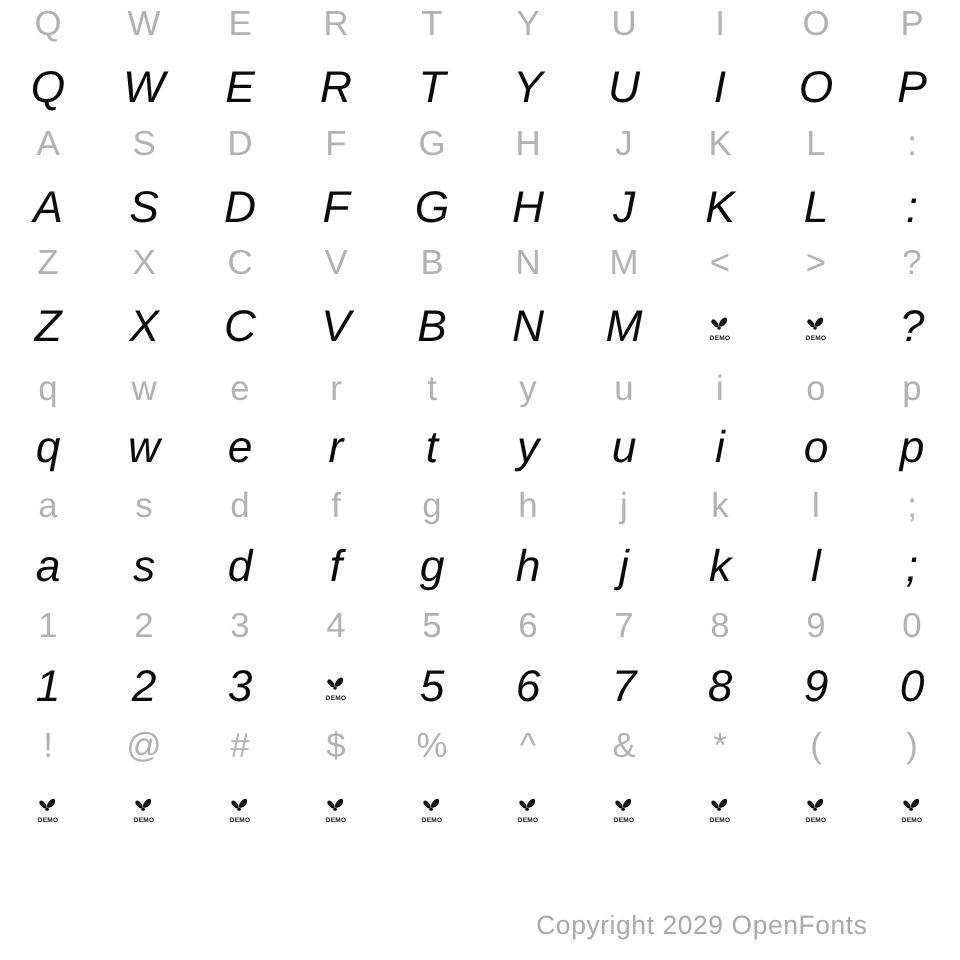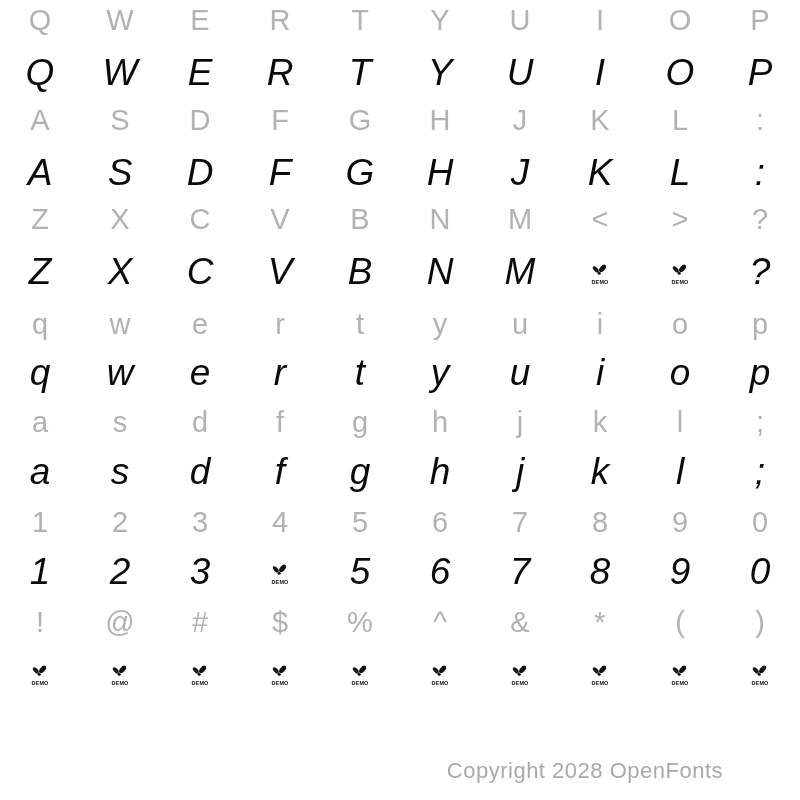--- a/index.html
+++ b/index.html
@@ -259,13 +259,13 @@
         </svg></span>
       <span class="cell"><svg class="demo-svg" width="20" height="22" viewBox="0 0 20 22" fill="#111111">
           <ellipse cx="5.8" cy="6.4" rx="2.0" ry="3.8" transform="rotate(-42 5.8 6.4)"></ellipse>
           <ellipse cx="12.6" cy="5.4" rx="2.4" ry="4.5" transform="rotate(40 12.6 5.4)"></ellipse>
           <circle cx="9.2" cy="10.3" r="1.5"></circle>
           <text x="10" y="20.6" text-anchor="middle" font-size="5.4" font-weight="700" letter-spacing="0.2" font-family="Liberation Sans, sans-serif">DEMO</text>
         </svg></span>
     </div>
   </main>
 
-<div class="footer">Copyright 2028 OpenFonts</div>
+<div class="footer">Copyright 2029 OpenFonts</div>
 
 </body></html>

